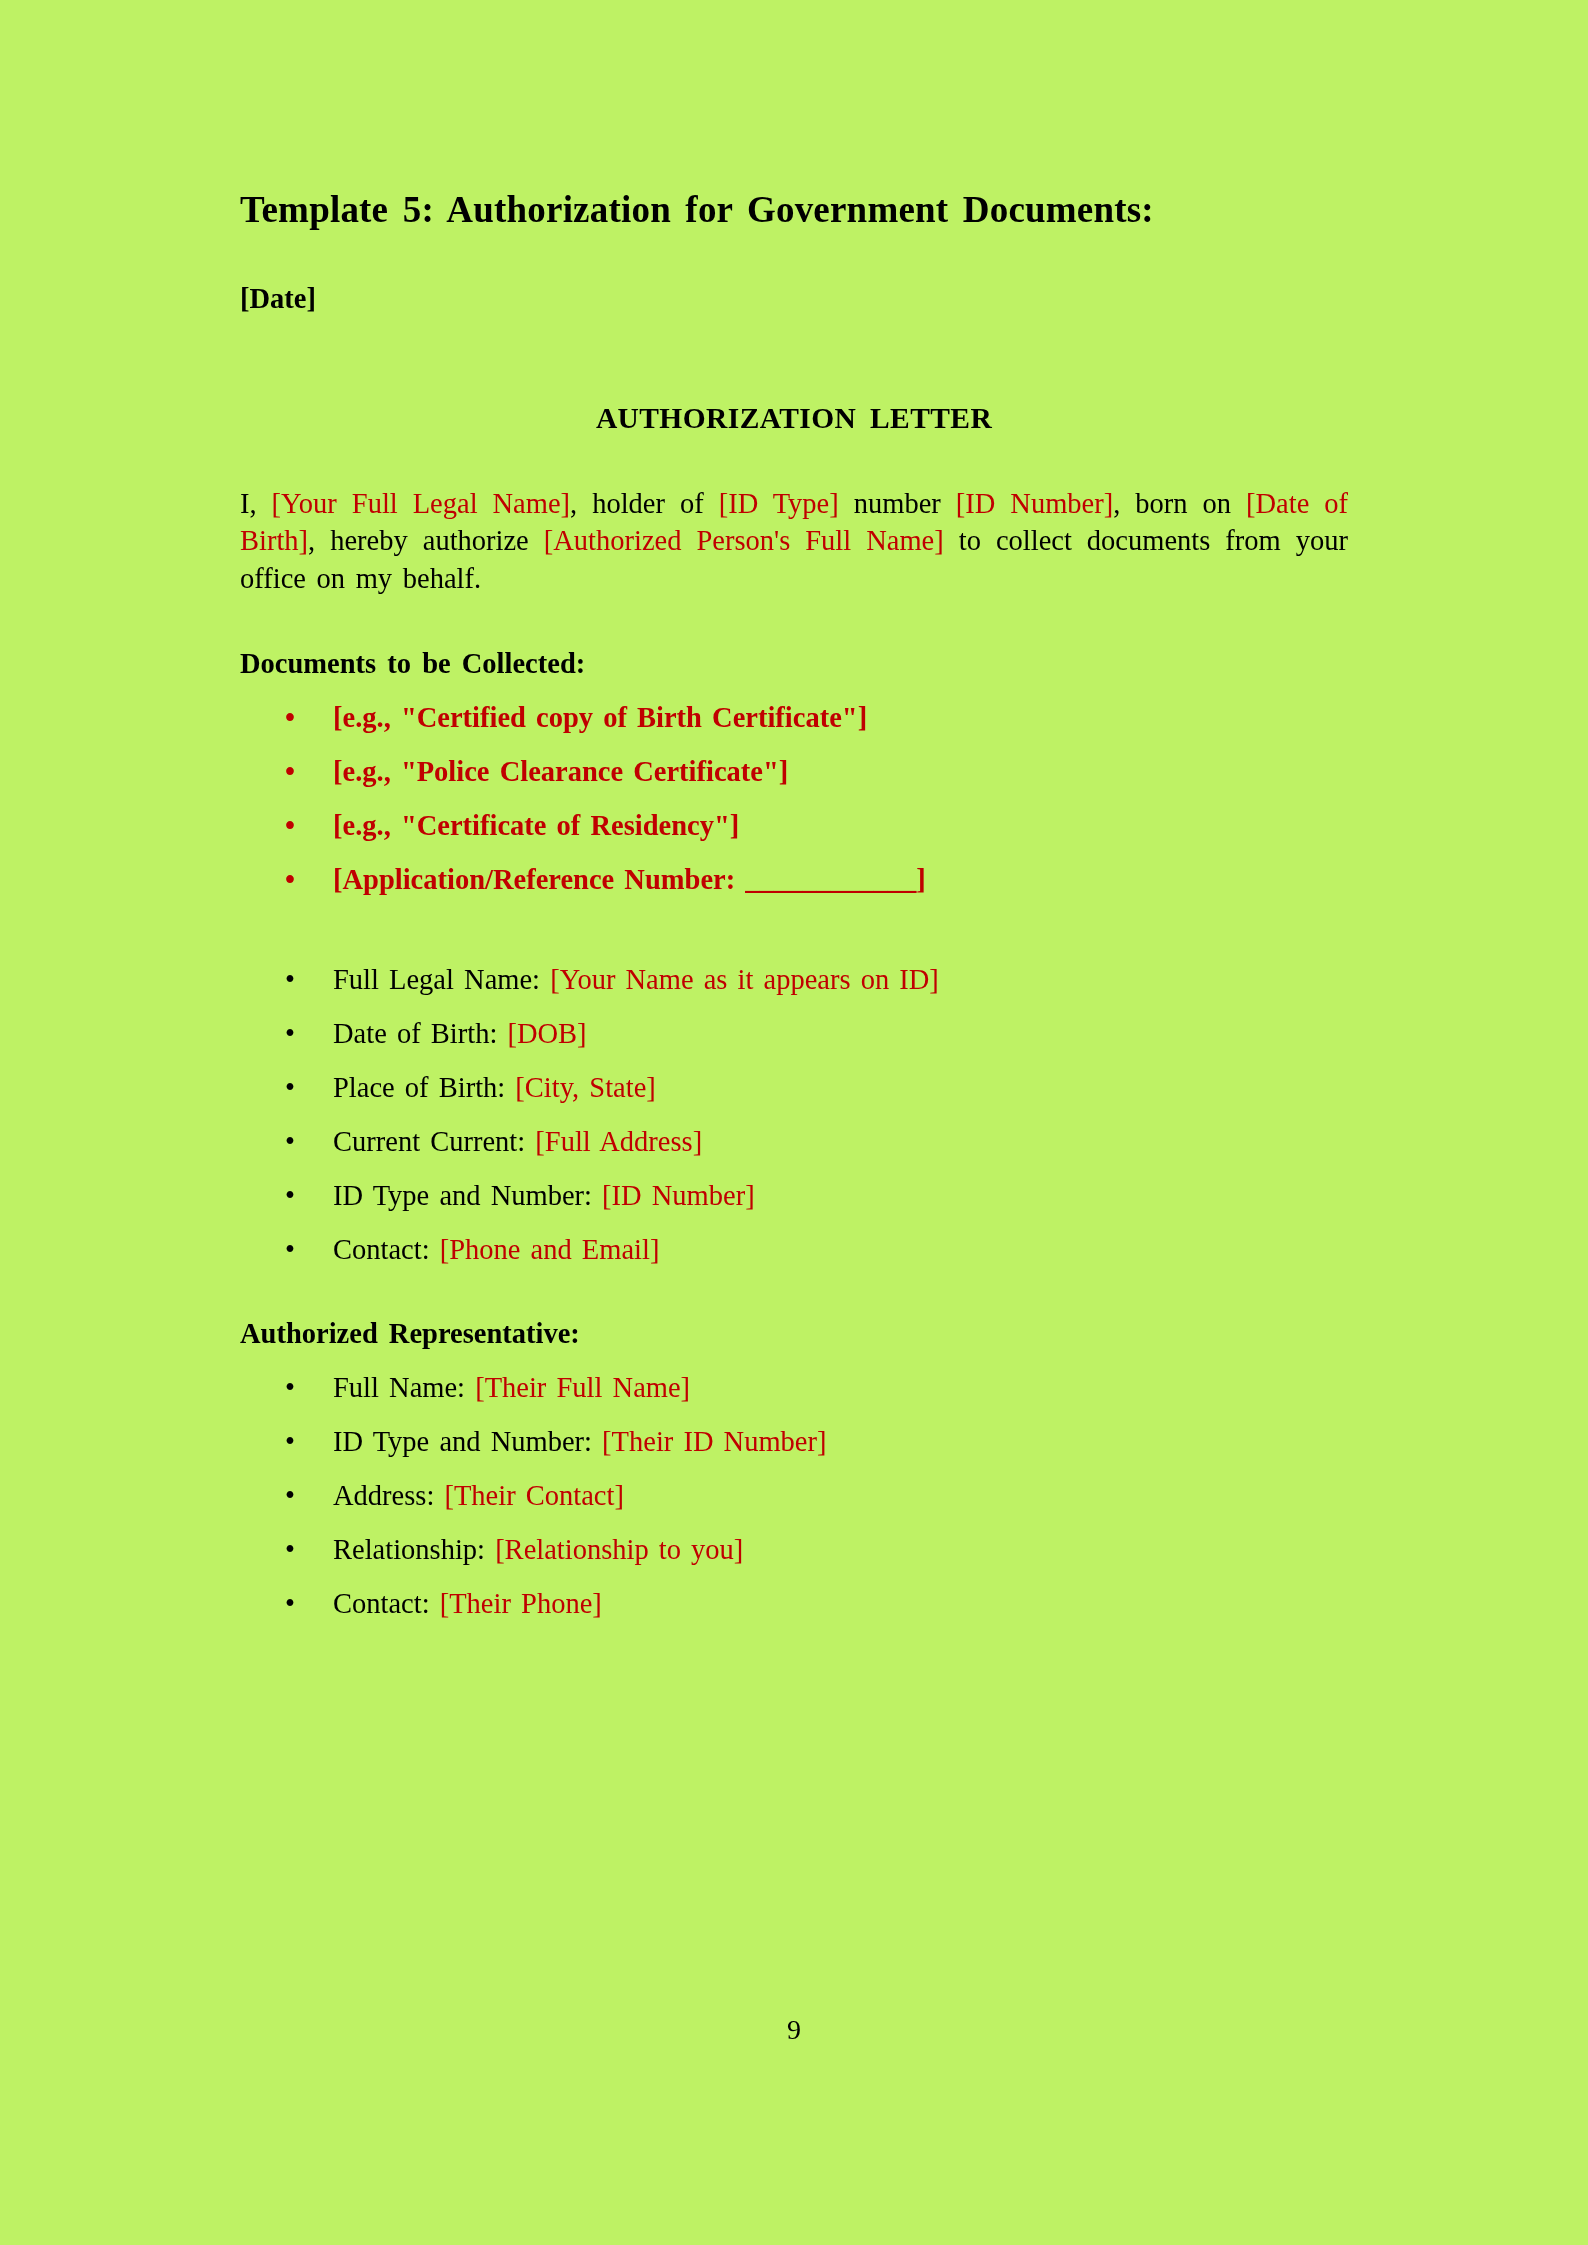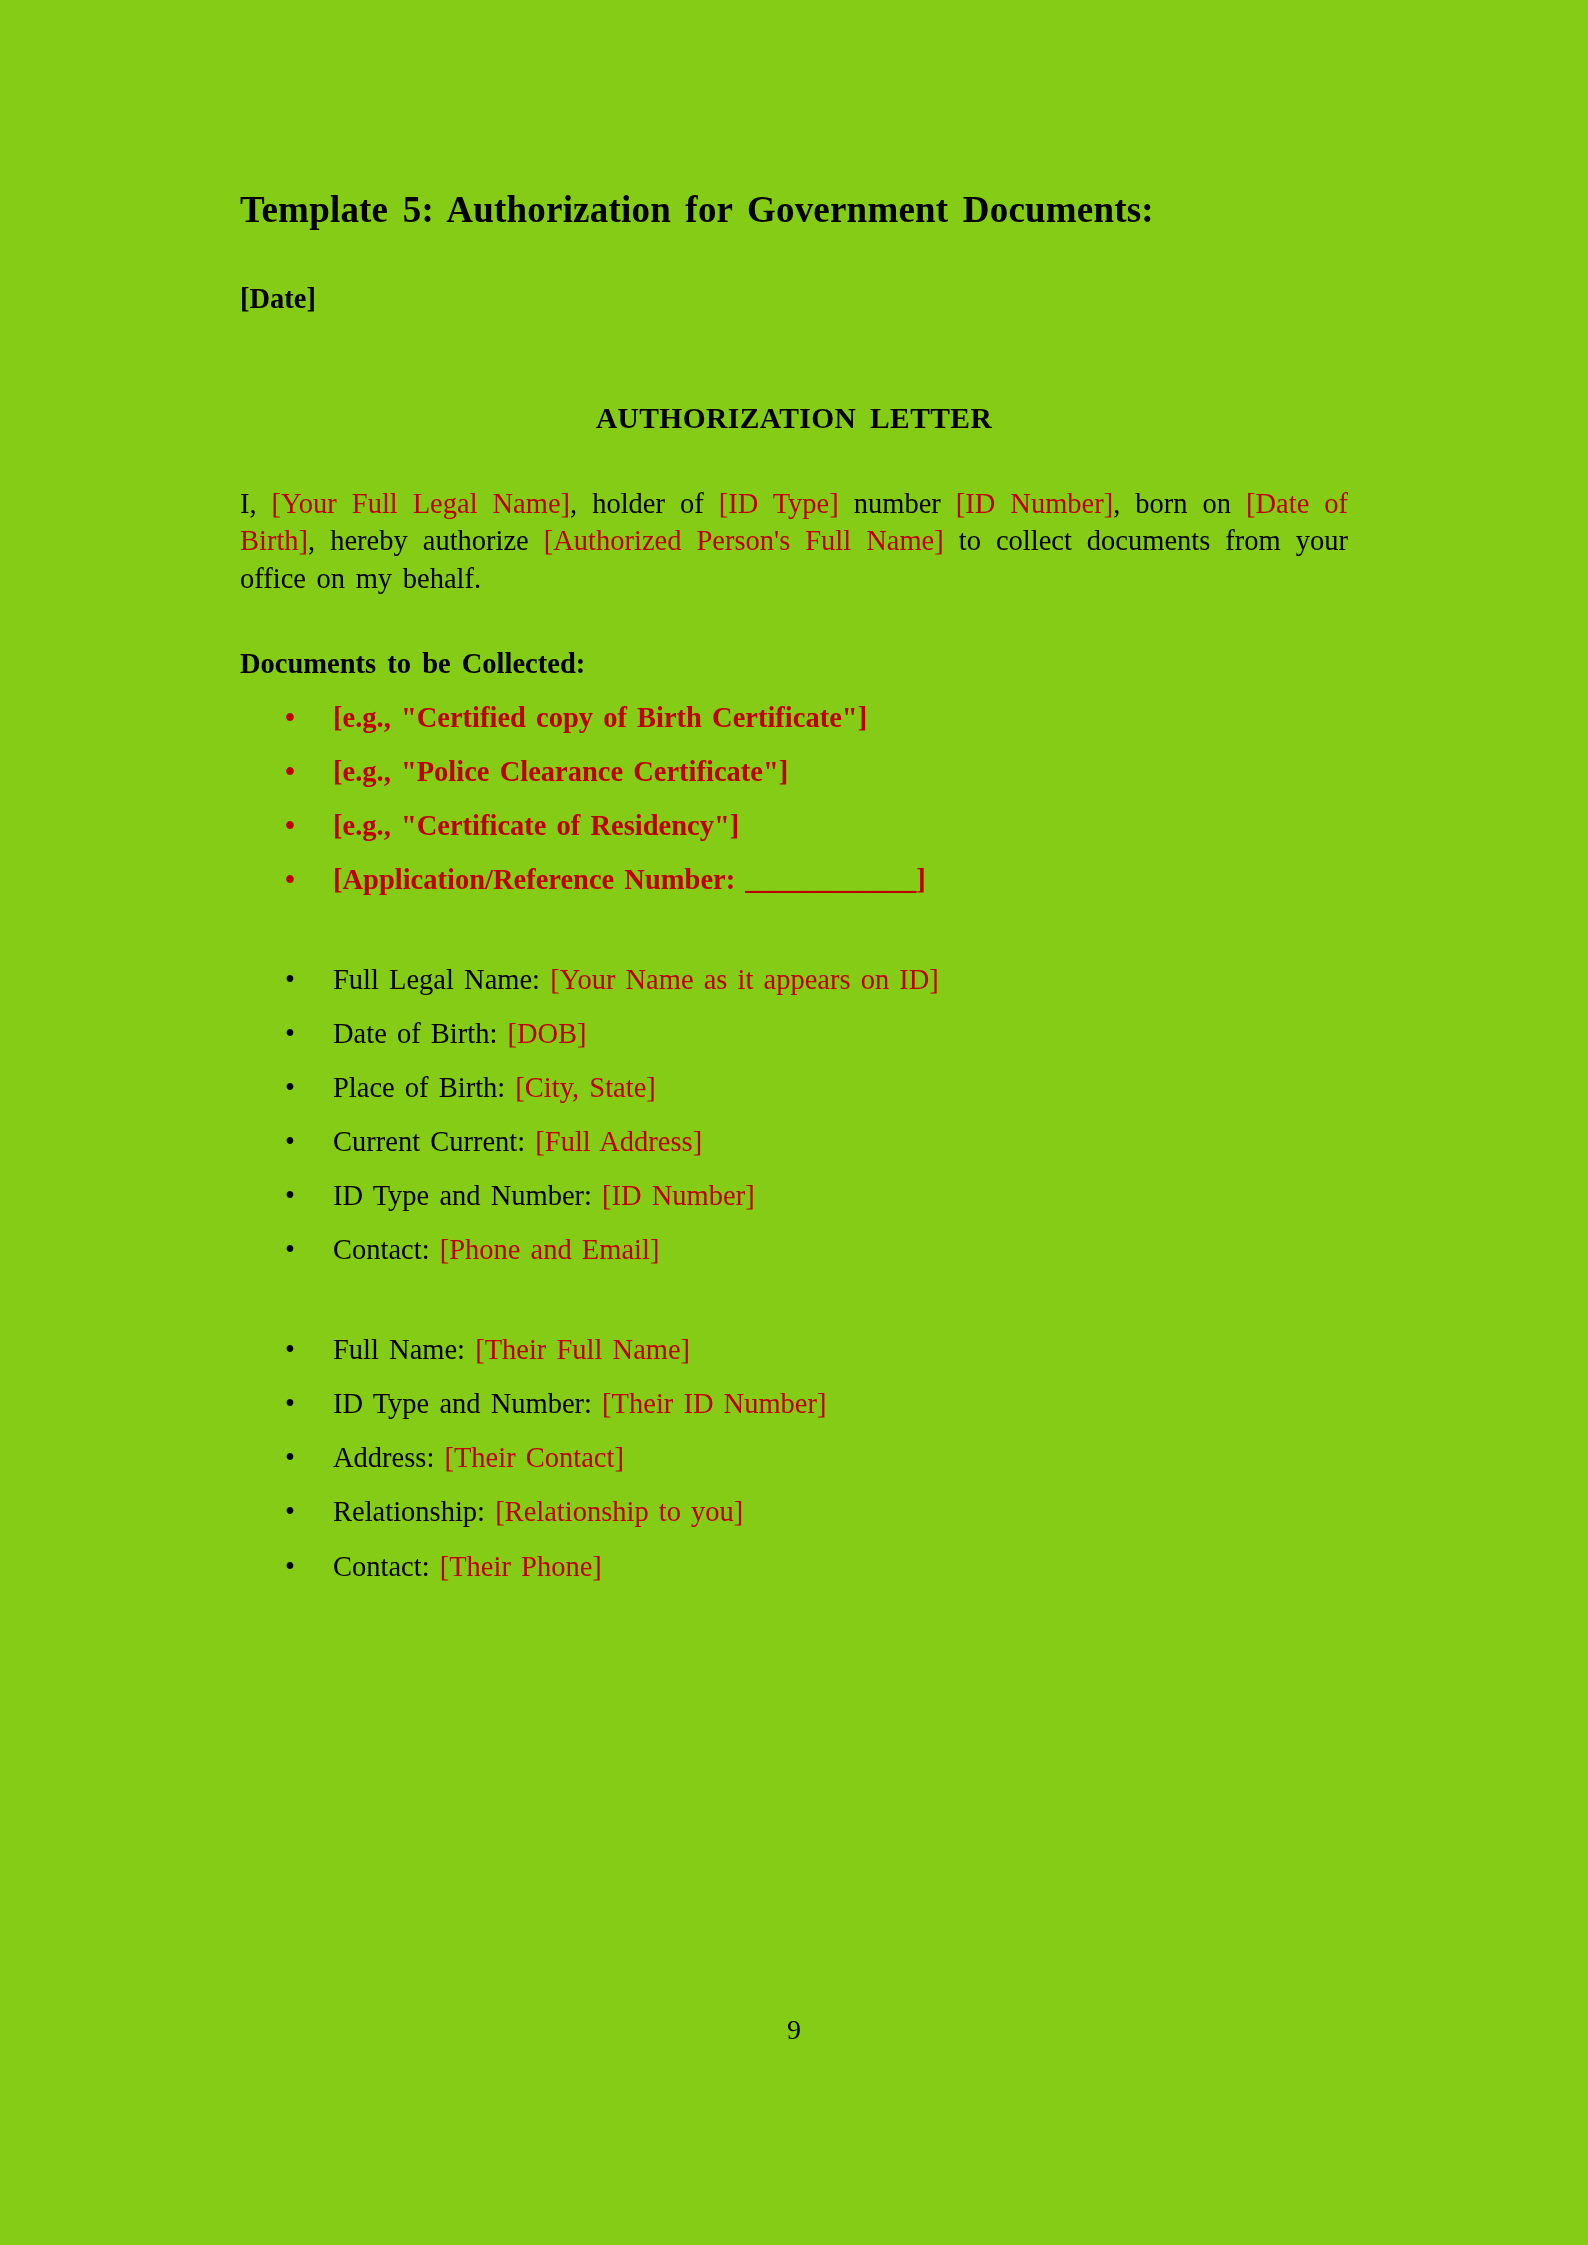--- a/index.html
+++ b/index.html
@@ -7,21 +7,21 @@
     margin: 0;
     padding: 0;
     background: #ffffff;
   }
 
   .page {
     position: relative;
     width: 1588px;
     height: 2245px;
     margin: 0 auto;
-    background: #84cc16;
+    background: #bef264;
     box-sizing: border-box;
     font-family: "Liberation Serif", "DejaVu Serif", serif;
     color: #000000;
     overflow: hidden;
   }
 
   .content {
     position: absolute;
     left: 240px;
     top: 186px;
@@ -217,20 +217,21 @@
         <span>ID Type and Number: </span><span class="red">[ID Number]</span>
       </li>
       <li>
         <span class="marker">•</span>
         <span>Contact: </span><span class="red">[Phone and Email]</span>
       </li>
     </ul>
 
     <div class="spacer-lg"></div>
 
+    <p class="section-heading">Authorized Representative:</p>
 
     <ul class="bullets">
       <li>
         <span class="marker">•</span>
         <span>Full Name: </span><span class="red">[Their Full Name]</span>
       </li>
       <li>
         <span class="marker">•</span>
         <span>ID Type and Number: </span><span class="red">[Their ID Number]</span>
       </li>

